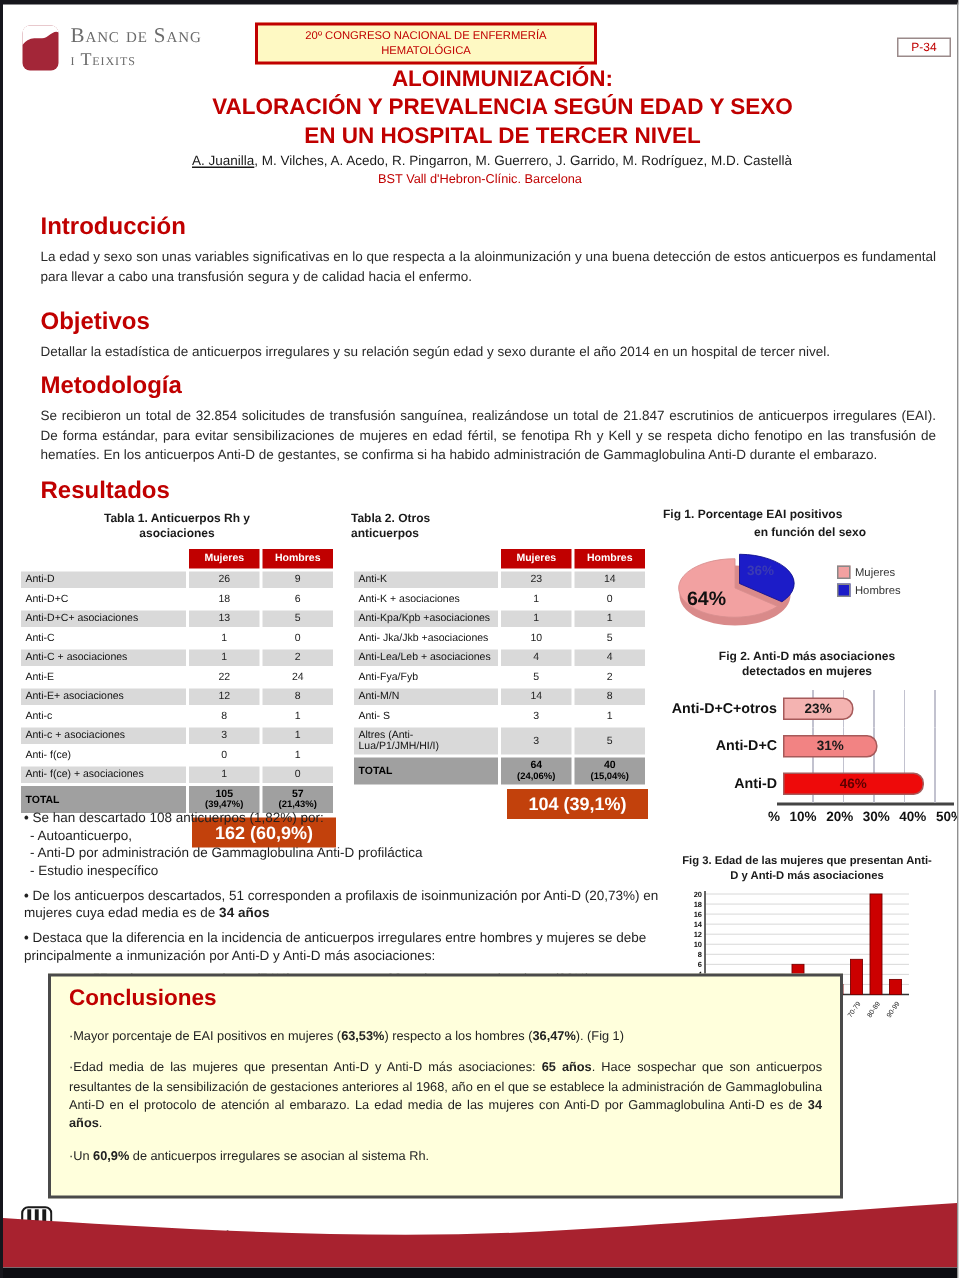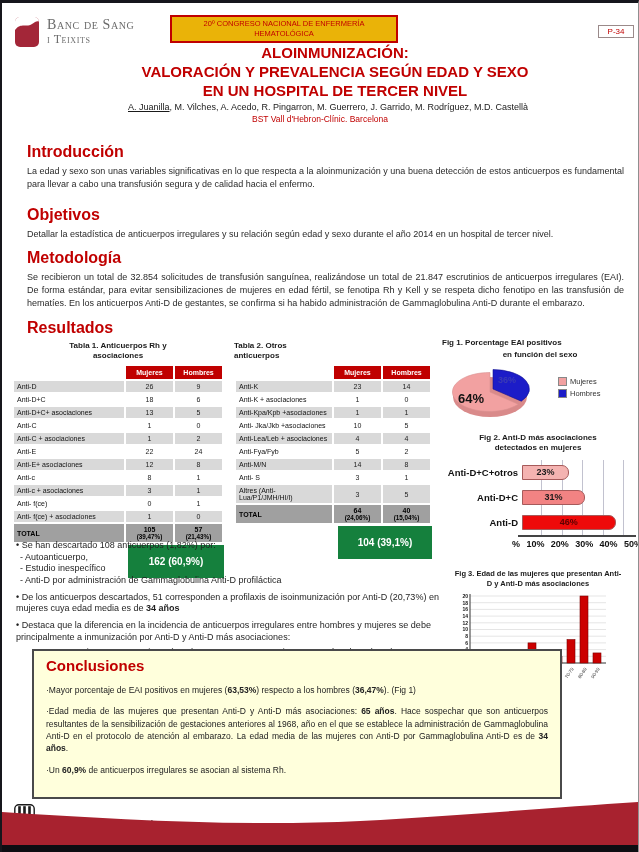--- a/index.html
+++ b/index.html
@@ -8,21 +8,21 @@
     box-sizing:border-box;border-top:3px solid #16161c;border-left:2px solid #16161c;border-right:1px solid #8f8f8f;
     font-family:"Liberation Sans",sans-serif;color:#222;overflow:hidden;
   }
   
   .hd{position:absolute;top:0;left:0;right:0;height:138px;}
   .bst{position:absolute;left:12px;top:13px;display:flex;align-items:center;}
   .bst-tx{margin-left:7px;color:#6b6b6b;font-family:"Liberation Serif",serif;font-variant:small-caps;line-height:1.05;}
   .bst-l1{font-size:14px;letter-spacing:.6px;}
   .bst-l2{font-size:12px;letter-spacing:.6px;}
   .congress{position:absolute;left:168px;top:12px;width:224px;border:2px solid #C00000;color:#C00000;
-    font-size:7.5px;text-align:center;line-height:1.35;padding:2px 0;background:#eab308;}
+    font-size:7.5px;text-align:center;line-height:1.35;padding:2px 0;background:#fef9c3;}
   .pnum{position:absolute;left:596px;top:22px;width:34px;border:1px solid #9a8a8a;color:#C00000;
     font-size:8px;text-align:center;padding:1px 0;background:#fff;}
   .title{position:absolute;top:41px;left:60px;right:30px;text-align:center;color:#C00000;
     font-weight:bold;font-size:15px;line-height:1.25;}
   .authors{position:absolute;top:99px;left:16px;right:0;text-align:center;font-size:9px;color:#1a1a1a;}
   .authors .u{text-decoration:underline;}
   .affil{position:absolute;top:111px;left:0;right:0;text-align:center;font-size:8.5px;color:#C00000;}
   
   .sec{position:absolute;left:25px;right:14px;}
   .sec-h{color:#C00000;font-weight:bold;font-size:16px;margin:0 0 4px 0;}
@@ -36,21 +36,21 @@
   .tcap.c{text-align:center;}
   table.dtable{border-collapse:separate;border-spacing:2px;width:100%;font-size:7px;table-layout:fixed;}
   .dtable td,.dtable th{padding:2px 3px;vertical-align:middle;}
   .dtable col.vc{width:47px;}
   th.rh{background:#C00000;color:#fff;font-weight:bold;font-size:7px;text-align:center;padding:3px 1px;}
   td.lbl{color:#111;text-align:left;}
   td.val{text-align:center;}
   tr.shade td{background:#D9D9D9;}
   tr.tot td{background:#A0A0A0;font-weight:bold;color:#000;}
   .pct{font-size:6.3px;}
-  .sumbar{background:#15803d;color:#fff;font-weight:bold;font-size:10px;text-align:center;padding:11px 0;margin-top:1px;}
+  .sumbar{background:#c2410c;color:#fff;font-weight:bold;font-size:12px;text-align:center;padding:3px 0;margin-top:1px;}
   #col1 .sumbar{margin-left:116px;} #col2 .sumbar{margin-left:104px;}
   
   #rnotes{position:absolute;left:14px;top:194px;width:432px;font-size:9px;line-height:1.3;color:#1f1f1f;}
   .note{margin-top:5px;}
   .note.b::before{content:"• ";font-weight:bold;}
   .subnote{margin-left:4px;}
   .dashrow{display:flex;gap:58px;margin:3px 0 0 38px;}
   .bold{font-weight:bold;}
   
   .figcap{font-weight:bold;font-size:8px;color:#1a1a1a;line-height:1.5;}
@@ -420,22 +420,22 @@
             <text x="137" y="78" font-size="4.6" fill="#222" text-anchor="end" transform="rotate(-55 137 78)">80-89</text>
             <rect x="143" y="61.95" width="8" height="10.05" fill="#CC0000" stroke="#7a0000" stroke-width="0.6"></rect>
             <text x="150" y="78" font-size="4.6" fill="#222" text-anchor="end" transform="rotate(-55 150 78)">90-99</text>
           </svg>
       </div>
     </div>
 
     <div id="rnotes">
       <div class="note b">Se han descartado 108 anticuerpos (1,82%) por:</div>
       <div class="subnote">- Autoanticuerpo,</div>
+      <div class="subnote">- Anti-D por administración de Gammaglobulina Anti-D  profiláctica</div>
       <div class="subnote">- Estudio inespecífico</div>
-      <div class="subnote">- Anti-D por administración de Gammaglobulina Anti-D  profiláctica</div>
       <div class="note b"><span>De los anticuerpos descartados, 51 corresponden a profilaxis  de isoinmunización por Anti-D (20,73%) en mujeres cuya edad media es de </span><span class="bold">34 años</span></div>
       <div class="note b">Destaca que la diferencia en la incidencia de anticuerpos irregulares entre hombres y mujeres se debe principalmente a inmunización por Anti-D y Anti-D más asociaciones:</div>
       <div class="dashrow">
         <span>− 57 anticuerpos en mujeres (74%)</span>
         <span>- 20 anticuerpos en hombres (26%)</span>
       </div>
     </div>
   </div>
 
   <div id="conclusions">

